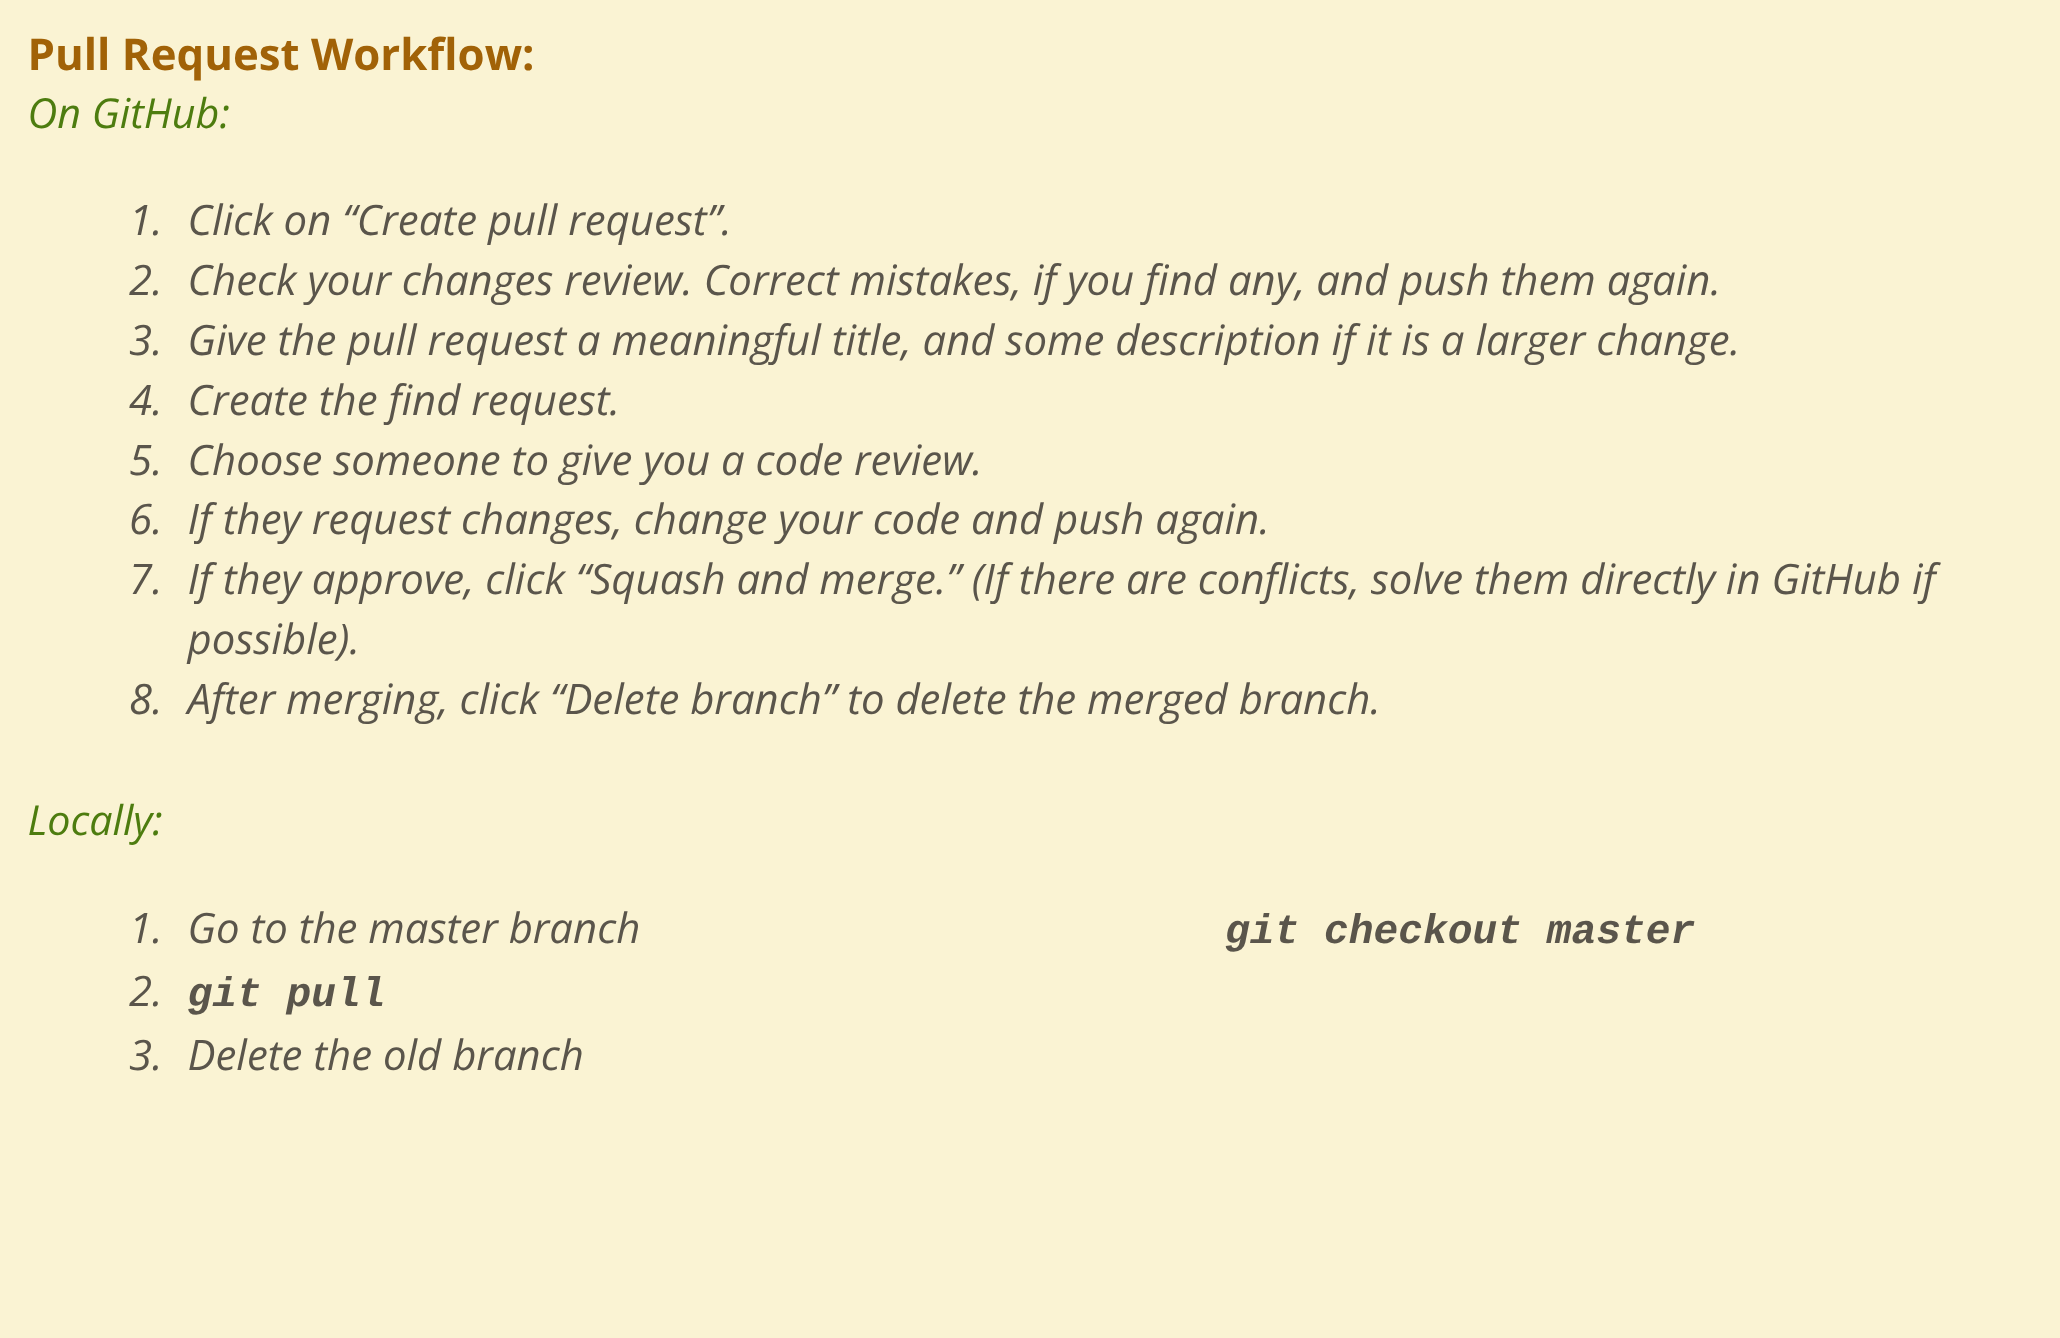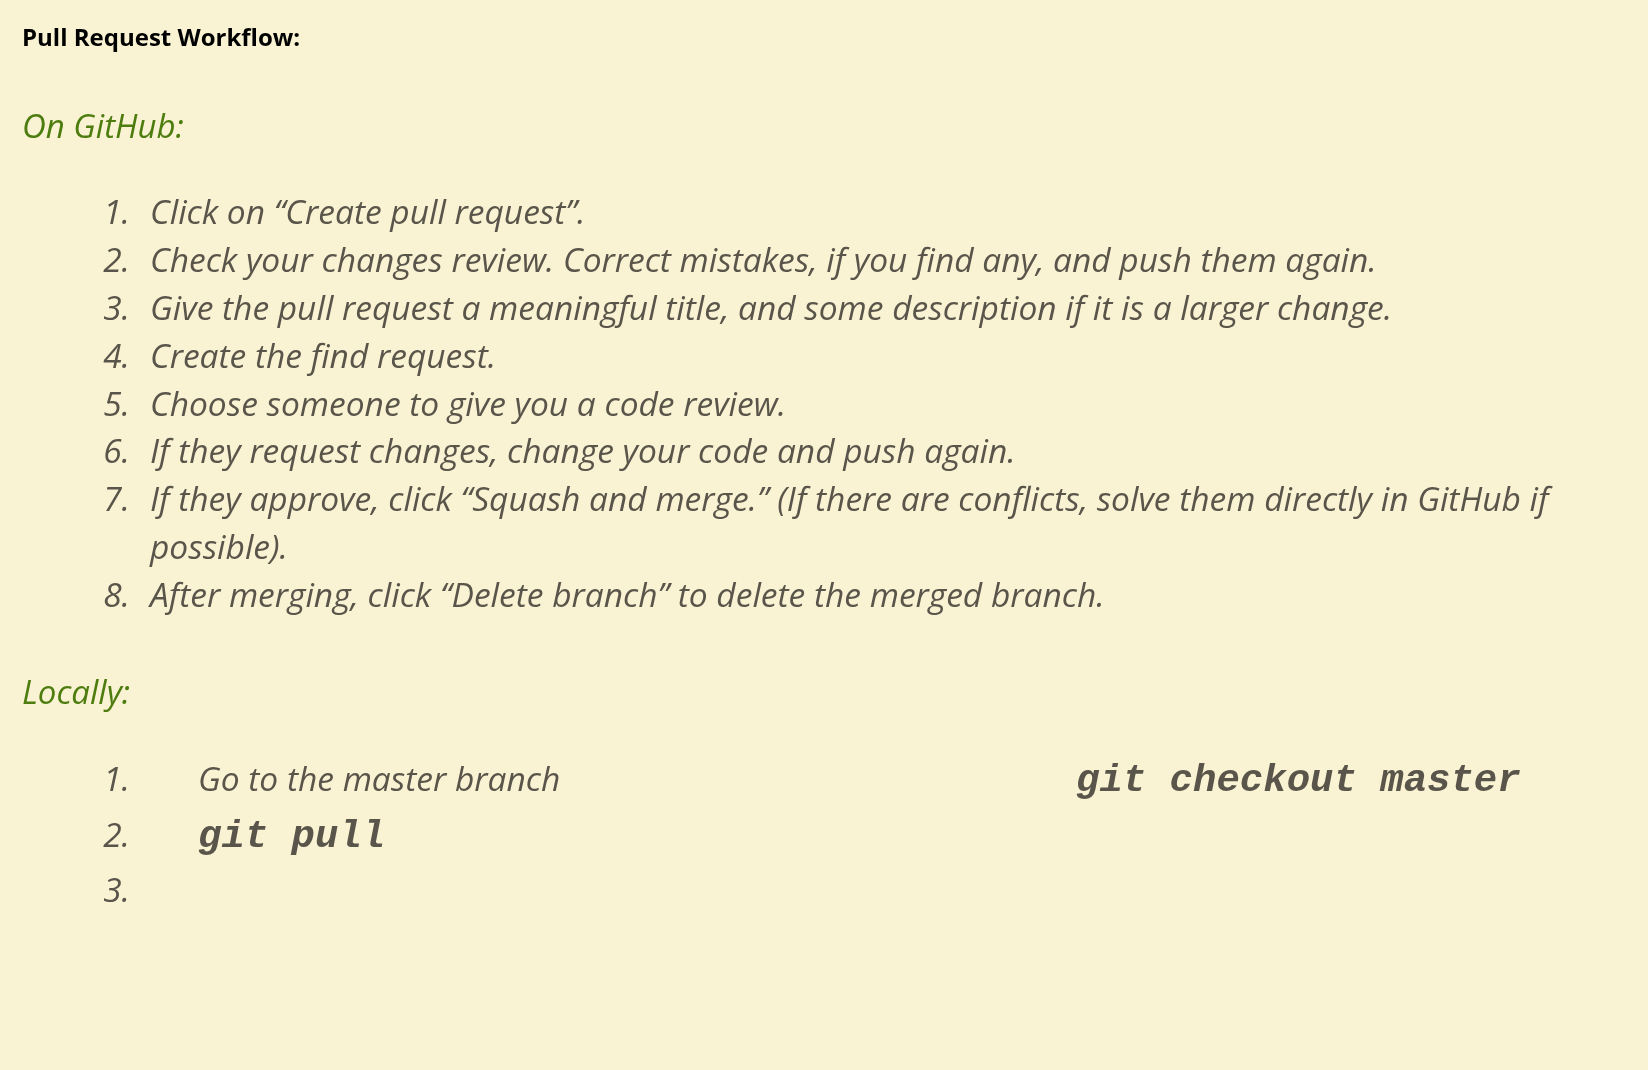--- a/index.html
+++ b/index.html
@@ -6,23 +6,22 @@
     body {
       background: #faf3d3;
       font-family: "Open Sans", "Segoe UI", -apple-system, BlinkMacSystemFont, sans-serif;
       color: #555045;
       width: 1648px;
       height: 1070px;
       padding: 20px 20px 20px 22px;
     }
     .title {
       font-weight: 700;
-      font-size: 24px;
-      color: #000000;
-      margin-bottom: 50px;
+      font-size: 35px;
+      color: #a16207;
     }
     .subtitle {
       font-style: italic;
       font-size: 33px;
       color: #4d7c0f;
       margin-bottom: 40px;
     }
     ol {
       list-style: none;
       counter-reset: item;
@@ -42,37 +41,36 @@
       content: counter(item) ".";
       position: absolute;
       left: 0;
       width: 38px;
       text-align: right;
     }
     .local-list li {
       display: flex;
       align-items: baseline;
       padding-left: 0;
-      gap: 48px;
     }
     .local-list li::before {
       content: counter(item) ".";
       position: static;
       width: 38px;
       text-align: right;
       margin-right: 20px;
       flex-shrink: 0;
     }
     .local-list .step-text {
       flex: 0 0 830px;
     }
     .local-list .cmd {
       font-family: "Consolas", "Menlo", "Courier New", monospace;
       font-weight: 700;
-      font-size: 39px;
+      font-size: 33px;
       color: #5a554b;
       white-space: pre;
     }
   </style>
 </head>
 <body>
 
 <div class="title">Pull Request Workflow:</div>
 
 <div class="subtitle">On GitHub:</div>
@@ -92,14 +90,15 @@
 
 <ol class="local-list">
   <li>
     <span class="step-text">Go to the master branch</span>
     <span class="cmd">git checkout master</span>
   </li>
   <li>
     <span class="cmd">git pull</span>
   </li>
   <li>
+    <span class="step-text">Delete the old branch</span>
   </li>
 </ol>
 
 </body></html>

